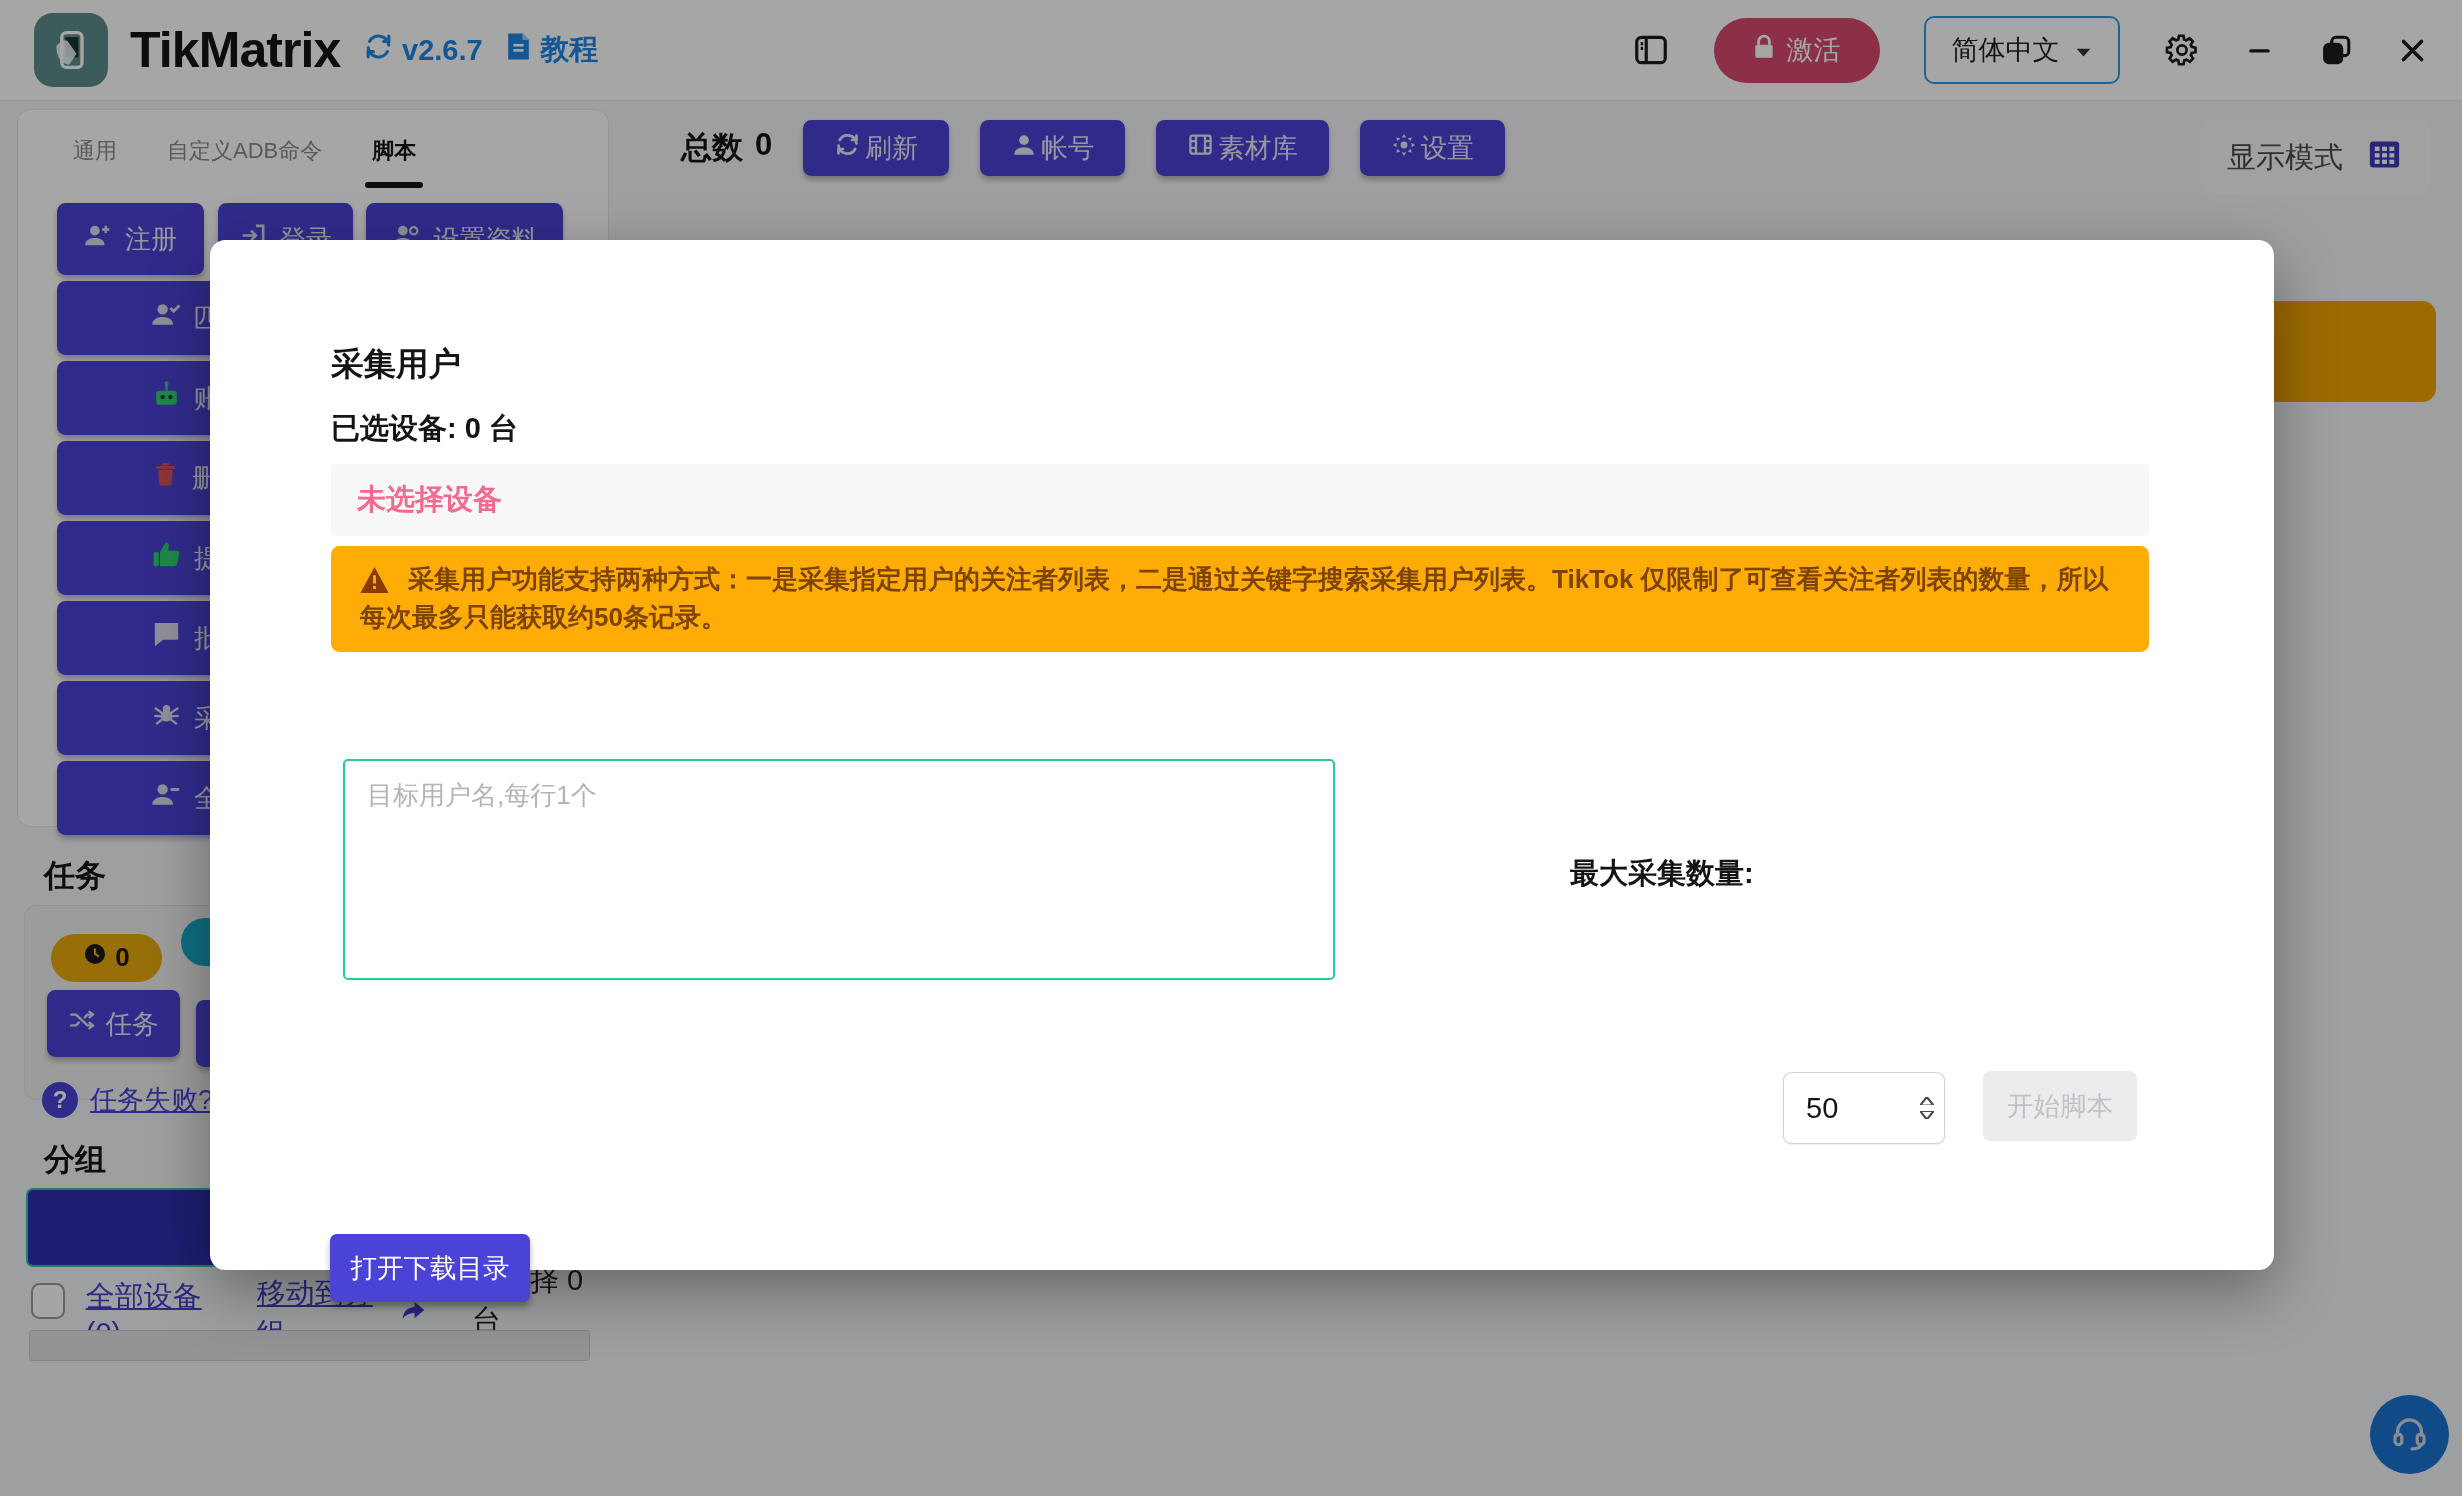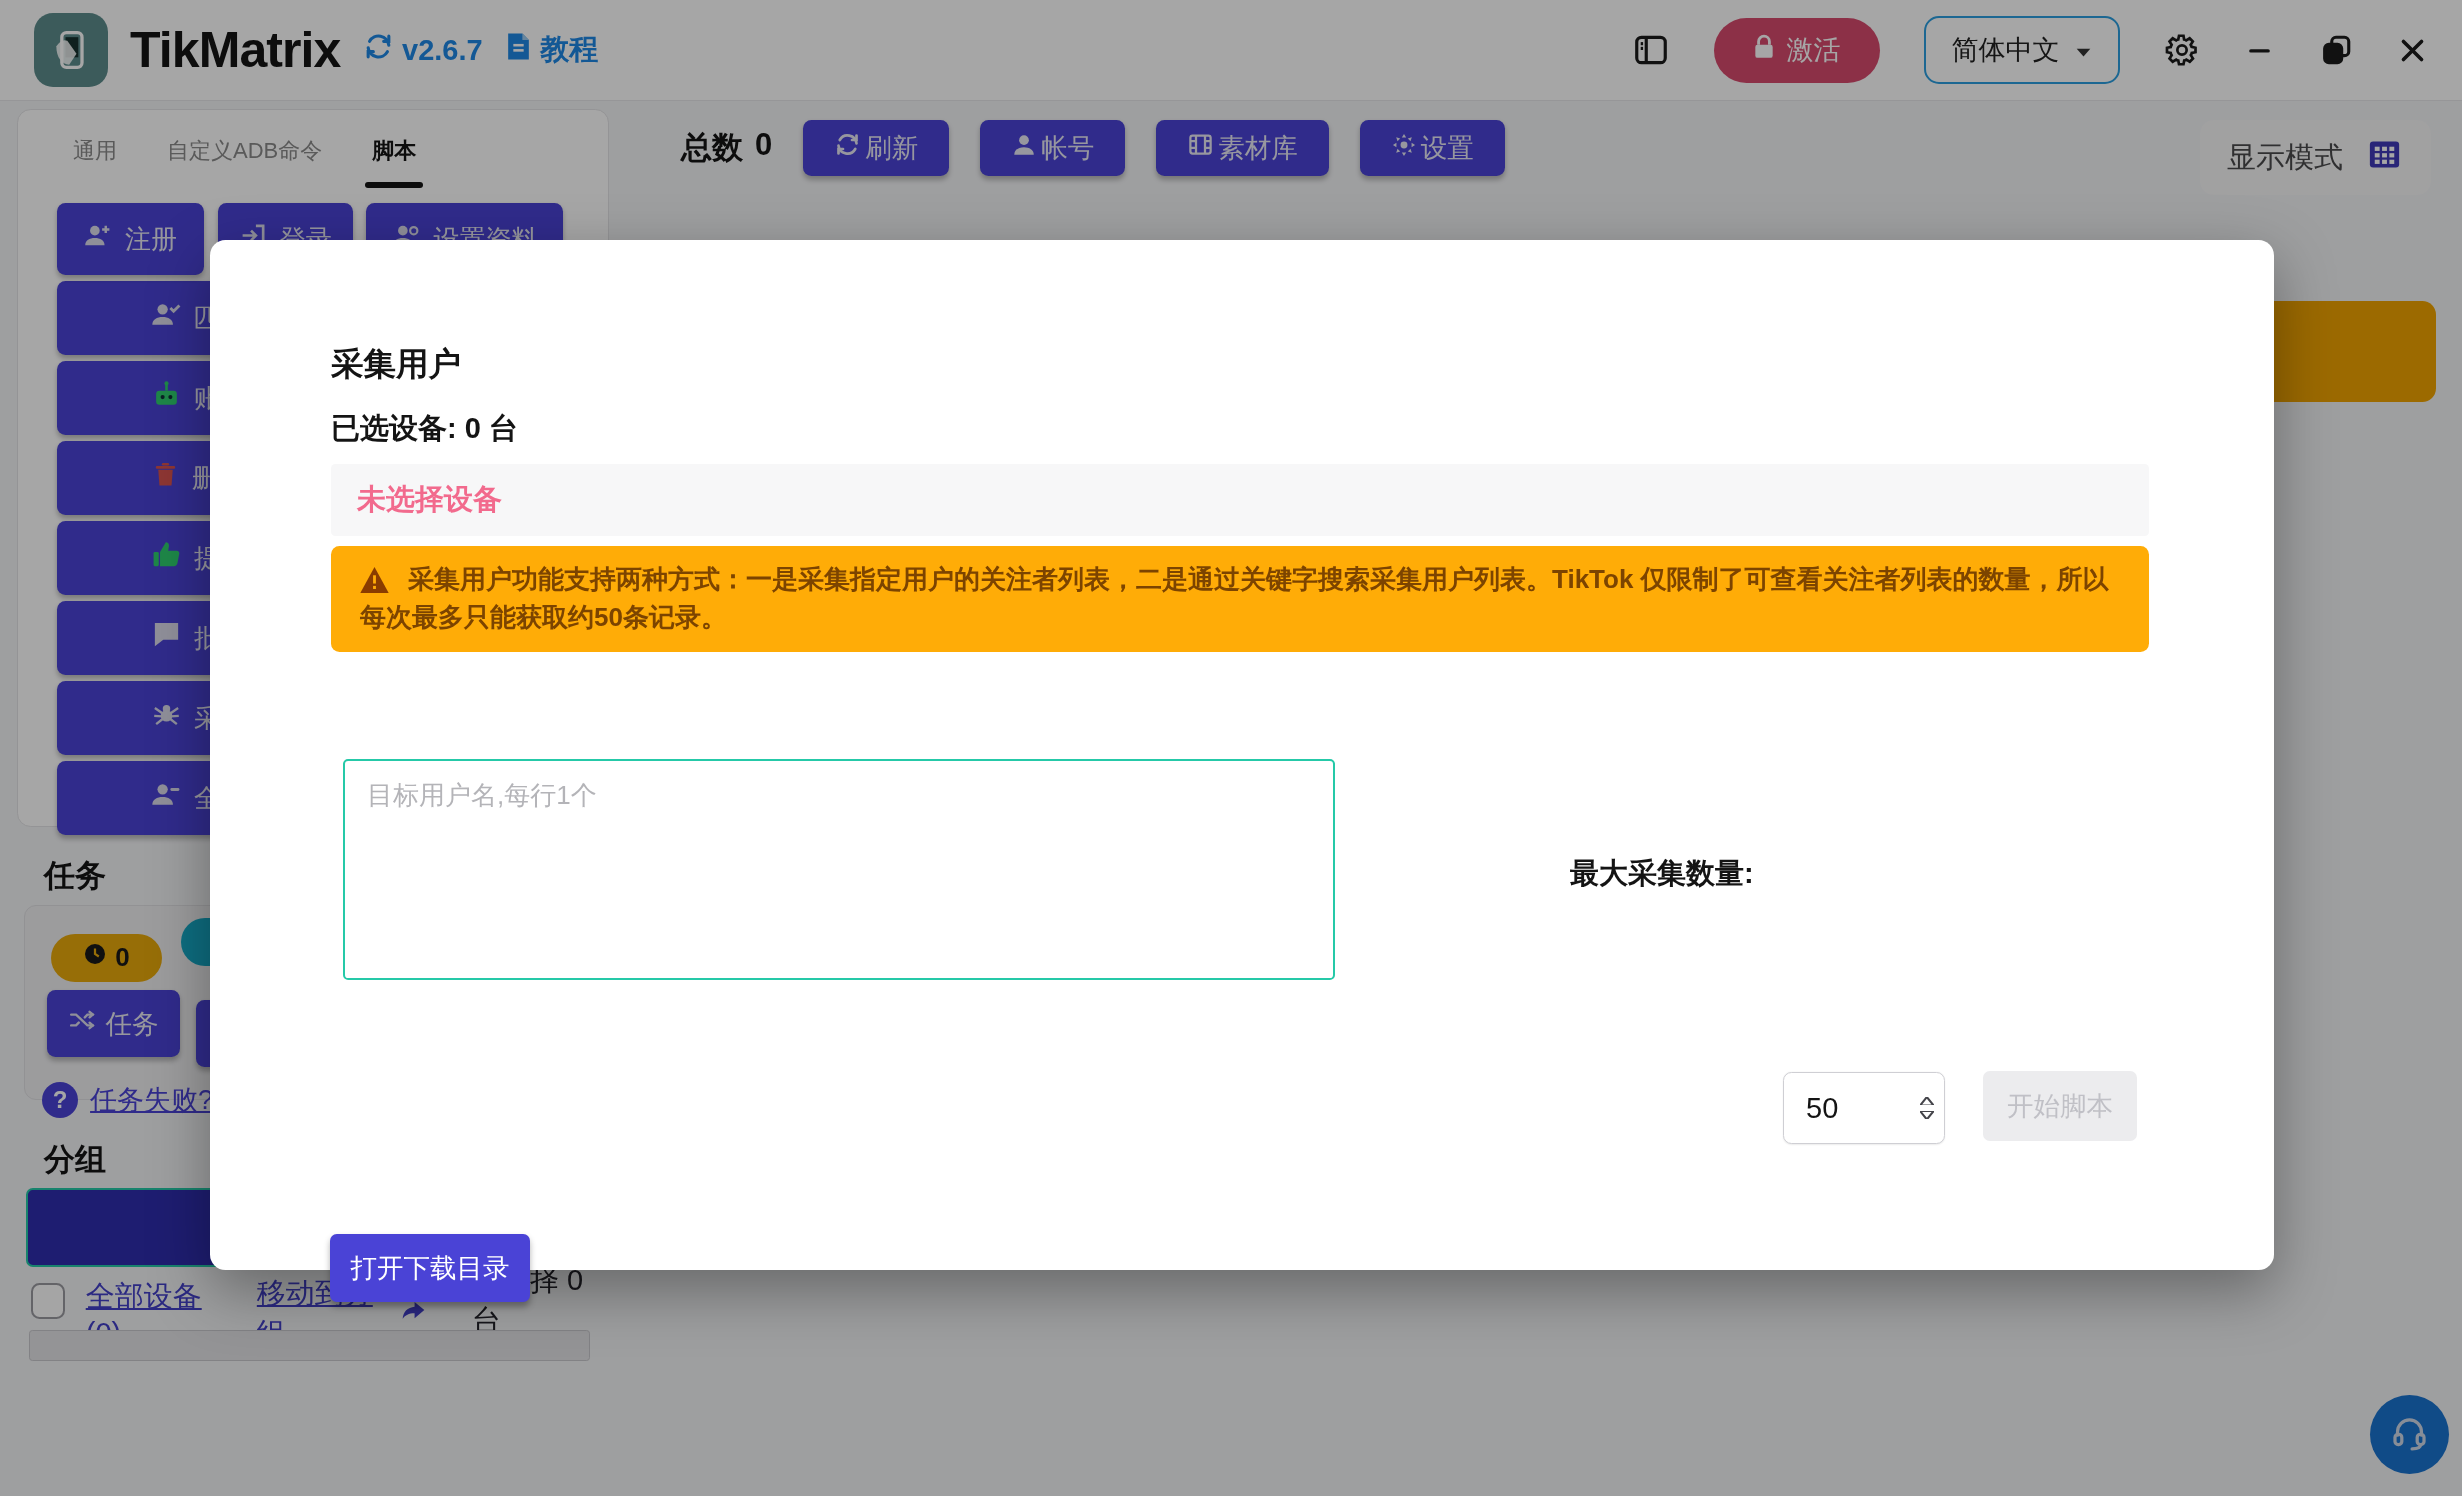--- a/index.html
+++ b/index.html
@@ -8,21 +8,21 @@
   .abs { position:absolute; }
 
   
   .titlebar { position:absolute; left:0; top:0; width:2462px; height:101px; background:#ffffff; border-bottom:0.9px solid #e7e7ea; display:flex; align-items:center; justify-content:space-between; padding:0 34px; z-index:5; }
   .tb-left { display:flex; align-items:center; gap:22px; }
   .logo { width:74px; height:74px; border-radius:19px; background:#5d8d8d; display:flex; align-items:center; justify-content:center; }
   .app-title { font-size:50px; font-weight:bold; color:#141414; letter-spacing:-0.9px; }
   .tb-link { display:flex; align-items:center; gap:8.5px; color:#1e88e5; font-size:29px; font-weight:600; }
   .tb-right { display:flex; align-items:center; gap:44px; }
   .pill-activate { display:flex; align-items:center; gap:12px; background:#d74b6e; color:#fff; font-size:27px; height:65px; padding:0 39px; border-radius:34px; border:none; }
-  .lang-select { display:flex; align-items:center; gap:15.4px; height:68px; padding:0 26px; border:2.1px solid #2b9fe0; border-radius:15px; background:#fff; font-size:27px; color:#222; }
+  .lang-select { display:flex; align-items:center; gap:15.4px; height:68px; padding:0 26px; border:2.1px solid #2b9fe0; border-radius:10px; background:#fff; font-size:27px; color:#222; }
   .winbtn { color:#1b1b1b; display:flex; align-items:center; }
 
   
   .sidebar-card { position:absolute; left:17px; top:109px; width:592px; height:718px; background:#fff; border:0.9px solid #e3e3e6; border-radius:13.7px; padding:26px 0 0 0; }
   .tabs { display:flex; gap:50px; padding:0 0 0 55px; }
   .tab { font-size:22px; color:#8a8a8a; padding-bottom:22px; position:relative; }
   .tab.active { color:#141414; font-weight:bold; }
   .tab.active::after { content:""; position:absolute; left:-6.8px; right:-6.8px; bottom:0; height:6px; background:#141414; border-radius:3.4px; }
   .btn-zone { padding:15.4px 13.7px 0 39px; }
   .btn-row1 { display:flex; gap:13.7px; }

